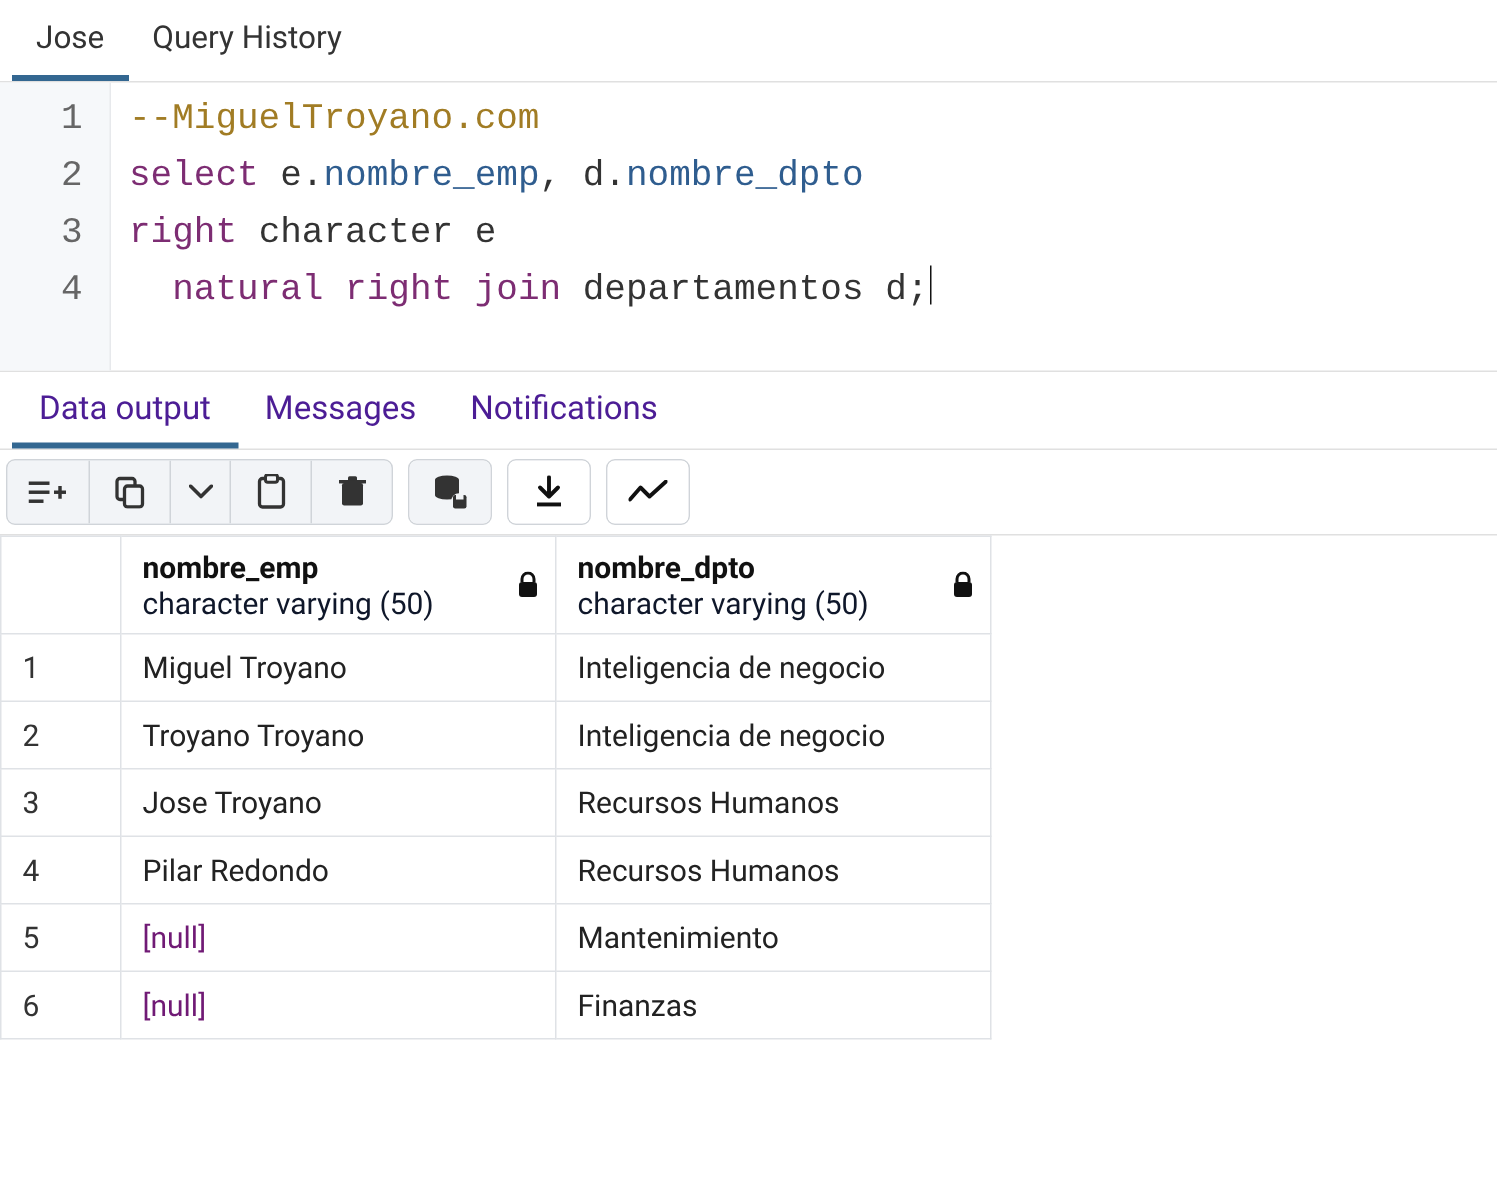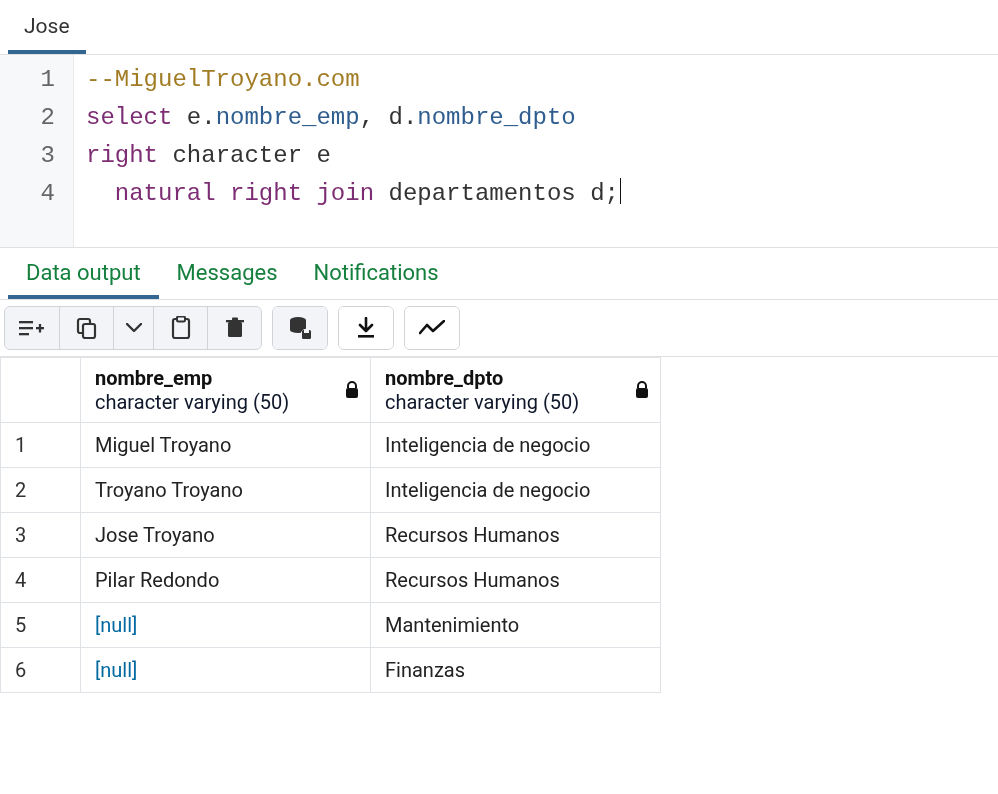--- a/index.html
+++ b/index.html
@@ -69,21 +69,21 @@
   
   .output-tabs {
     display: flex;
     border-top: 1px solid #e0e0e0;
     border-bottom: 1px solid #e0e0e0;
     padding-left: 8px;
   }
   .output-tab {
     padding: 12px 18px 10px 18px;
     font-size: 22px;
-    color: #15803d;
+    color: #4c1d95;
     cursor: pointer;
     border-bottom: 4px solid transparent;
   }
   .output-tab.active {
     border-bottom-color: #336791;
   }
 
   
   .toolbar {
     display: flex;
@@ -141,27 +141,28 @@
     position: relative;
   }
   .col-name { font-weight: 700; font-size: 20px; color: #111; }
   .col-type { font-size: 20px; color: #0f172a; }
   .lock {
     position: absolute;
     right: 10px;
     top: 50%;
     transform: translateY(-50%);
   }
-  .null { color: #0369a1; }
+  .null { color: #701a75; }
 </style>
 </head>
 <body>
 
 <div class="tabs">
   <div class="tab active">Jose</div>
+  <div class="tab">Query History</div>
 </div>
 
 <div class="editor">
   <div class="gutter">
     <div>1</div>
     <div>2</div>
     <div>3</div>
     <div>4</div>
   </div>
   <div class="code"><span class="tok-comment">--MiguelTroyano.com</span>

